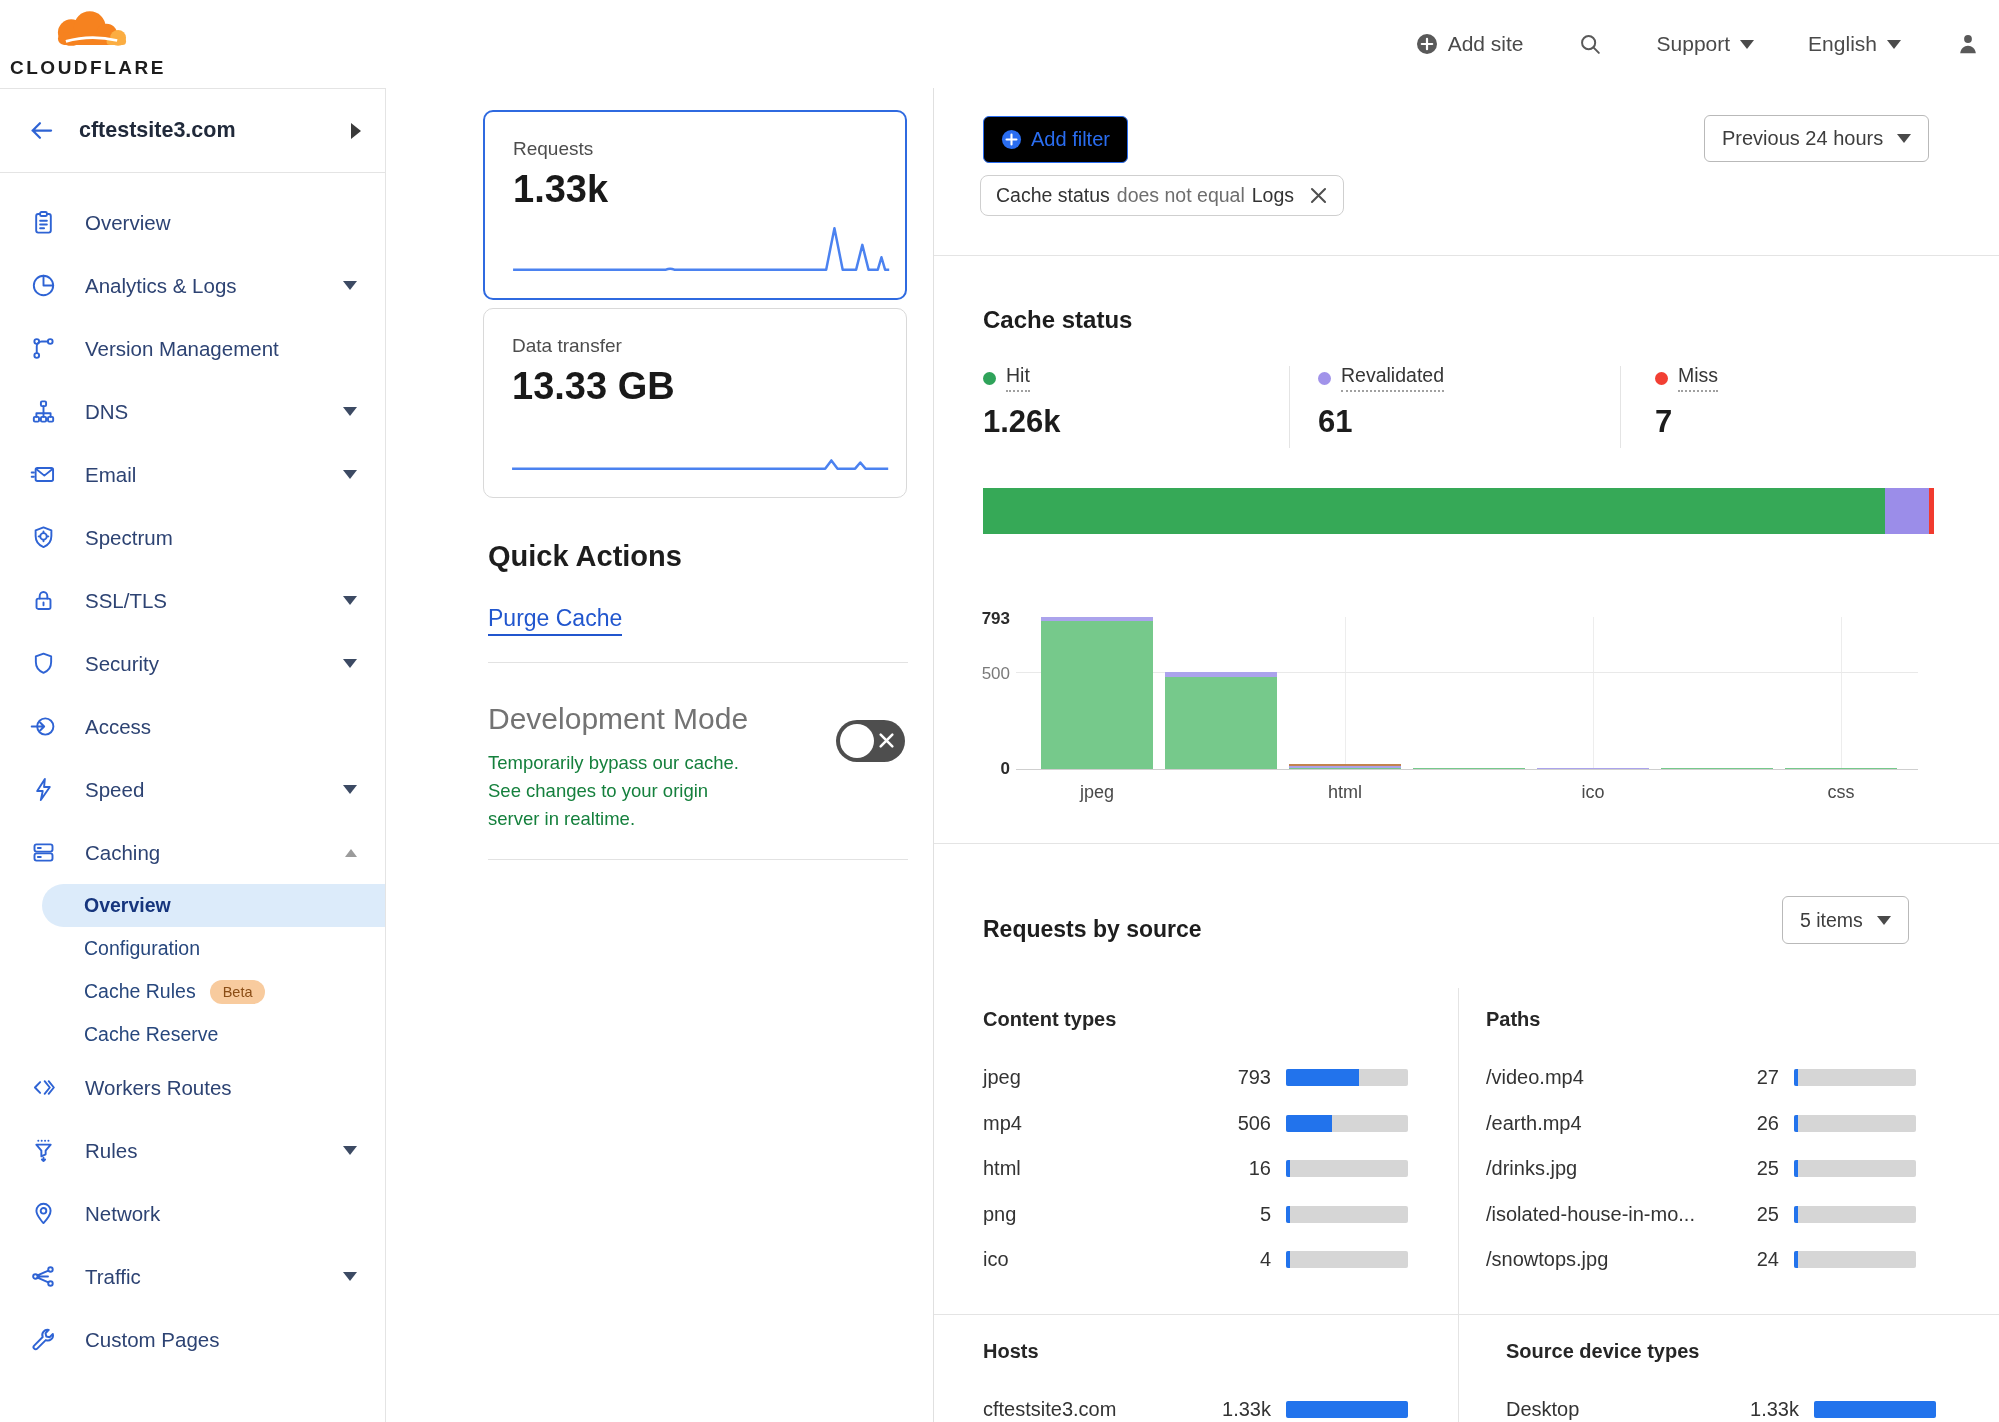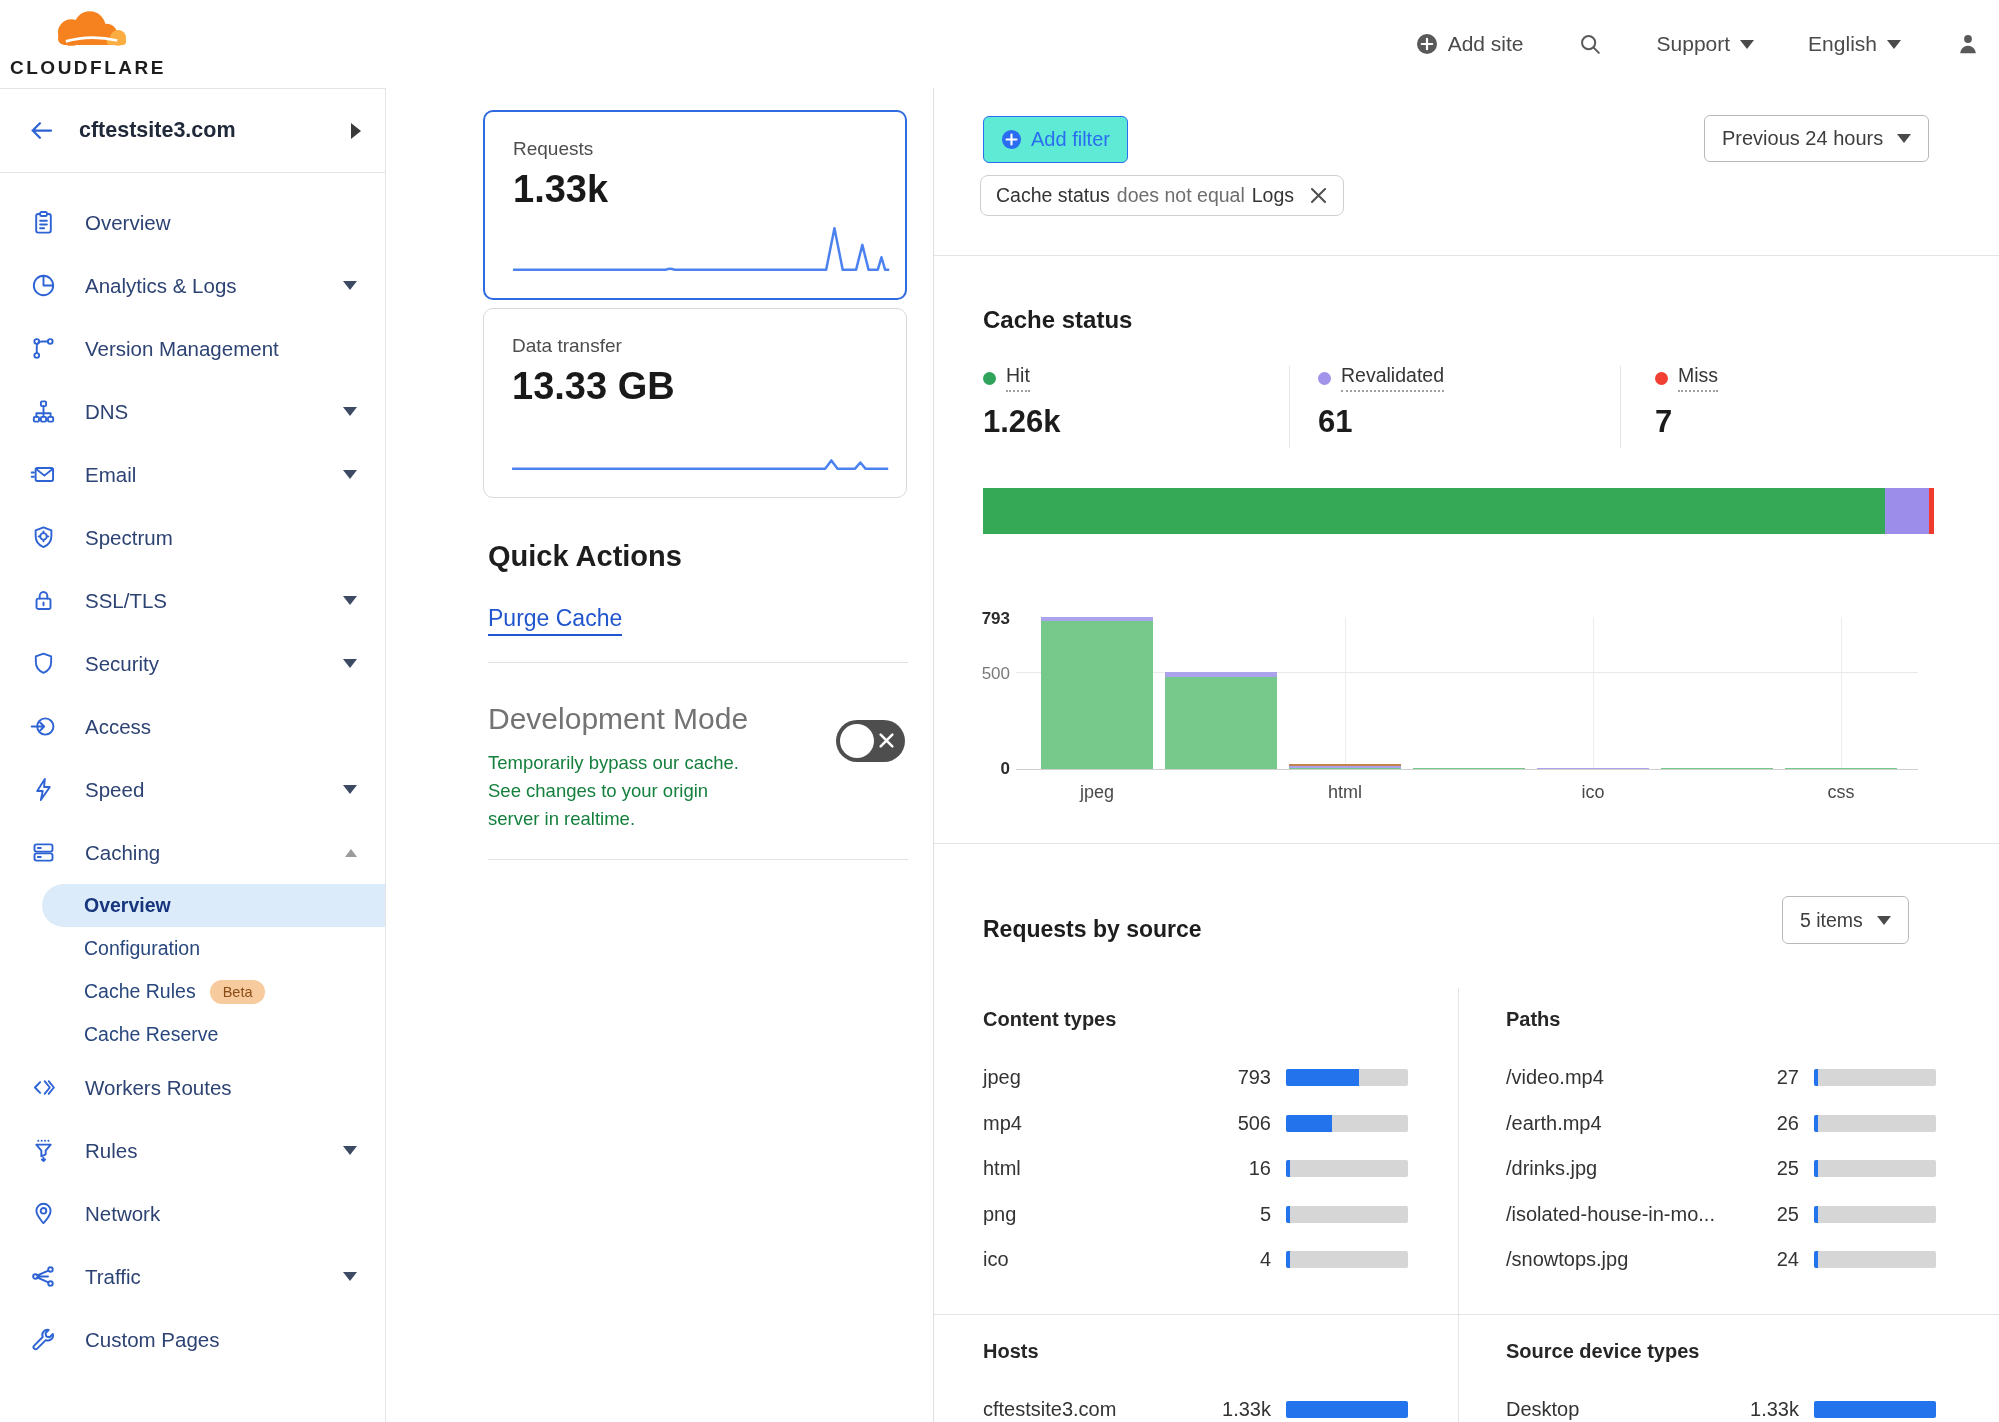--- a/index.html
+++ b/index.html
@@ -44,21 +44,21 @@
   .dm-desc { margin-top:13px; width:252px; font-size:18.5px; color:#15803d; line-height:28px; }
   .toggle { position:absolute; right:3px; top:180px; width:69px; height:42px; background:#4e4e4e; border-radius:21px; cursor:pointer; }
   .toggle .knob { position:absolute; left:4px; top:4px; width:34px; height:34px; background:#fff; border-radius:50%; }
   .toggle svg { position:absolute; right:10px; top:12px; }
 
   
   .right { position:absolute; left:933px; top:88px; right:0; bottom:0; border-left:1px solid #e0e0e0; }
   .hline { position:absolute; left:0; right:0; height:1px; background:#e4e4e4; }
   .vline { position:absolute; width:1px; background:#e4e4e4; }
 
-  .btn-addfilter { position:absolute; left:49px; top:28px; height:47px; display:flex; align-items:center; gap:9px; padding:0 17px; border:1.5px solid #2a6df0; border-radius:6px; color:#2a6df0; font-size:20px; background:#5eead4; cursor:pointer; }
+  .btn-addfilter { position:absolute; left:49px; top:28px; height:47px; display:flex; align-items:center; gap:9px; padding:0 17px; border:1.5px solid #2a6df0; border-radius:6px; color:#2a6df0; font-size:20px; background:#000000; cursor:pointer; }
   .chip { position:absolute; left:46px; top:87px; height:41px; display:flex; align-items:center; gap:7px; padding:0 15px; border:1px solid #cfcfcf; border-radius:8px; font-size:19.5px; color:#333; background:#fff; }
   .chip .op { color:#6e6e6e; }
   .chip .x { margin-left:8px; cursor:pointer; display:flex; }
   .dd { position:absolute; display:flex; align-items:center; gap:14px; border:1px solid #b9b9b9; border-radius:6px; background:#fff; color:#3d3d3d; cursor:pointer; }
   .dd-time { left:770px; top:27px; height:47px; padding:0 17px; font-size:20px; }
   .dd-items { left:848px; top:808px; height:48px; padding:0 17px; font-size:19.5px; }
   .dd .tri-down { border-top-color:#4a4a4a; }
 
   .sec-title { position:absolute; font-weight:bold; color:#1d1d1d; }
   .legend { position:absolute; top:276px; }
@@ -482,21 +482,21 @@
           </div>
           <div class="prow">
             <span class="plabel">ico</span>
             <span class="pval">4</span>
             <span class="track">
               <span class="fill" style="display: block; width: 4px;"></span>
             </span>
           </div>
         </div>
       </div>
-    <div class="panel" style="left:572px; top:920px; width:430px;" id="panel-1">
+    <div class="panel" style="left:552px; top:920px; width:430px;" id="panel-1">
         <div class="panel-title">Paths</div>
         <div style="margin-top: 24px;">
           <div class="prow">
             <span class="plabel">/video.mp4</span>
             <span class="pval">27</span>
             <span class="track">
               <span class="fill" style="display: block; width: 4px;"></span>
             </span>
           </div>
           <div class="prow">

